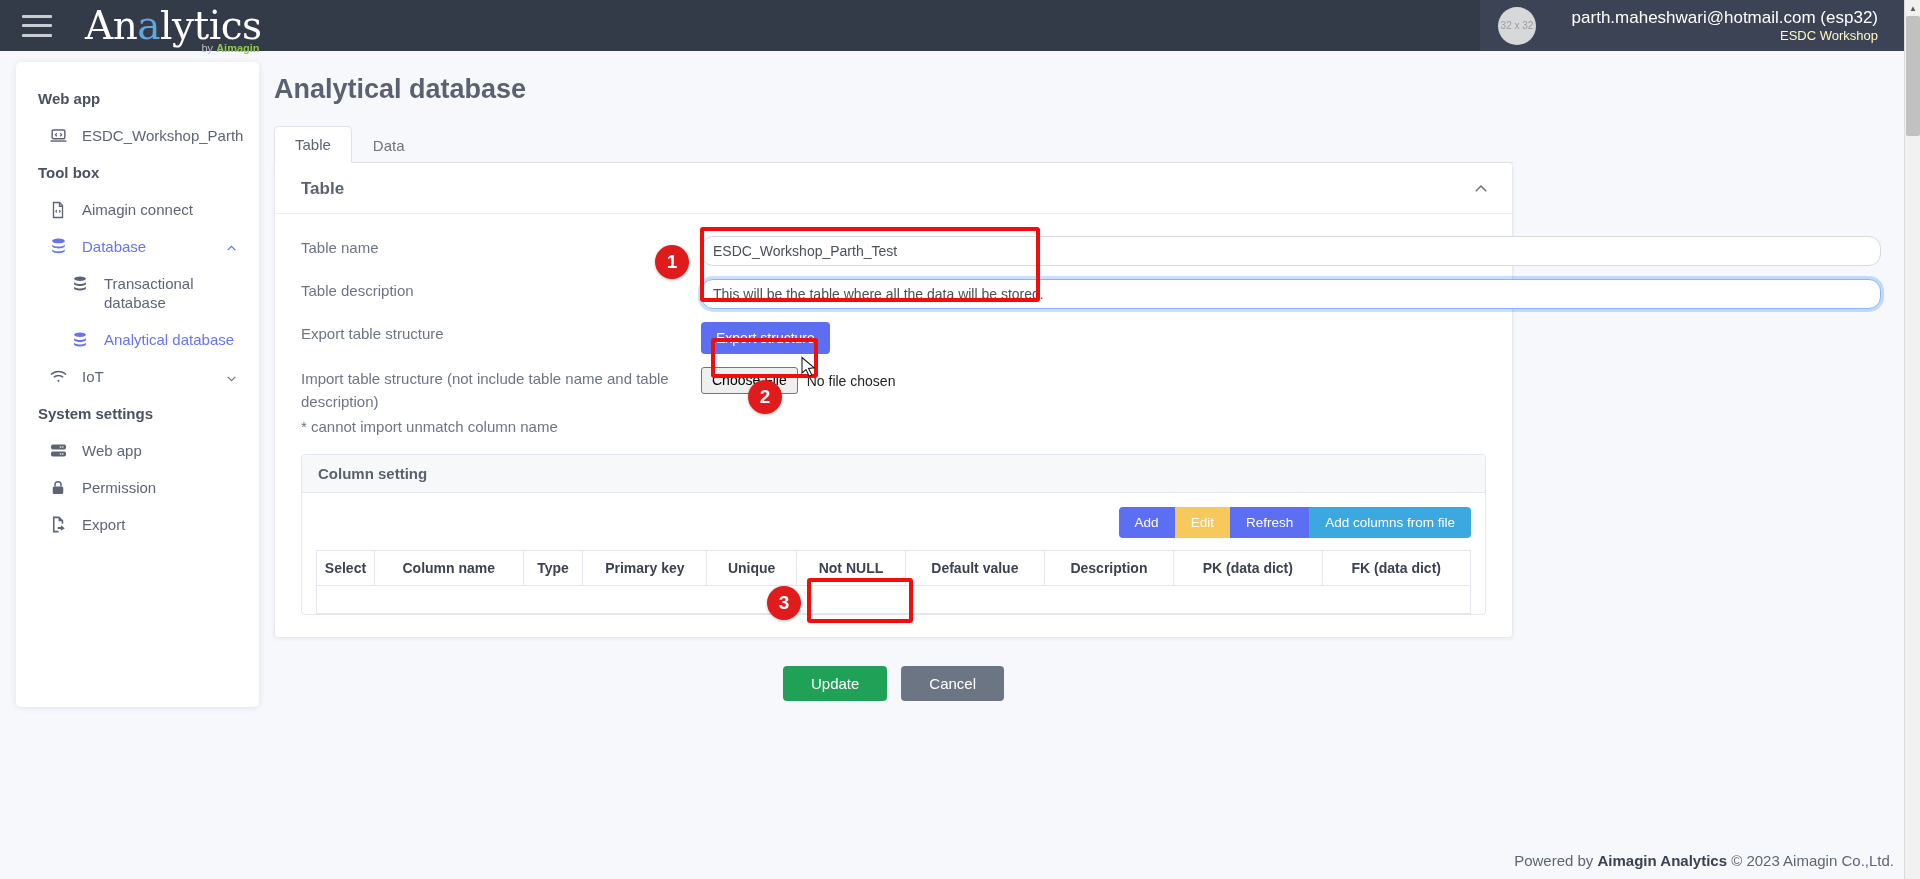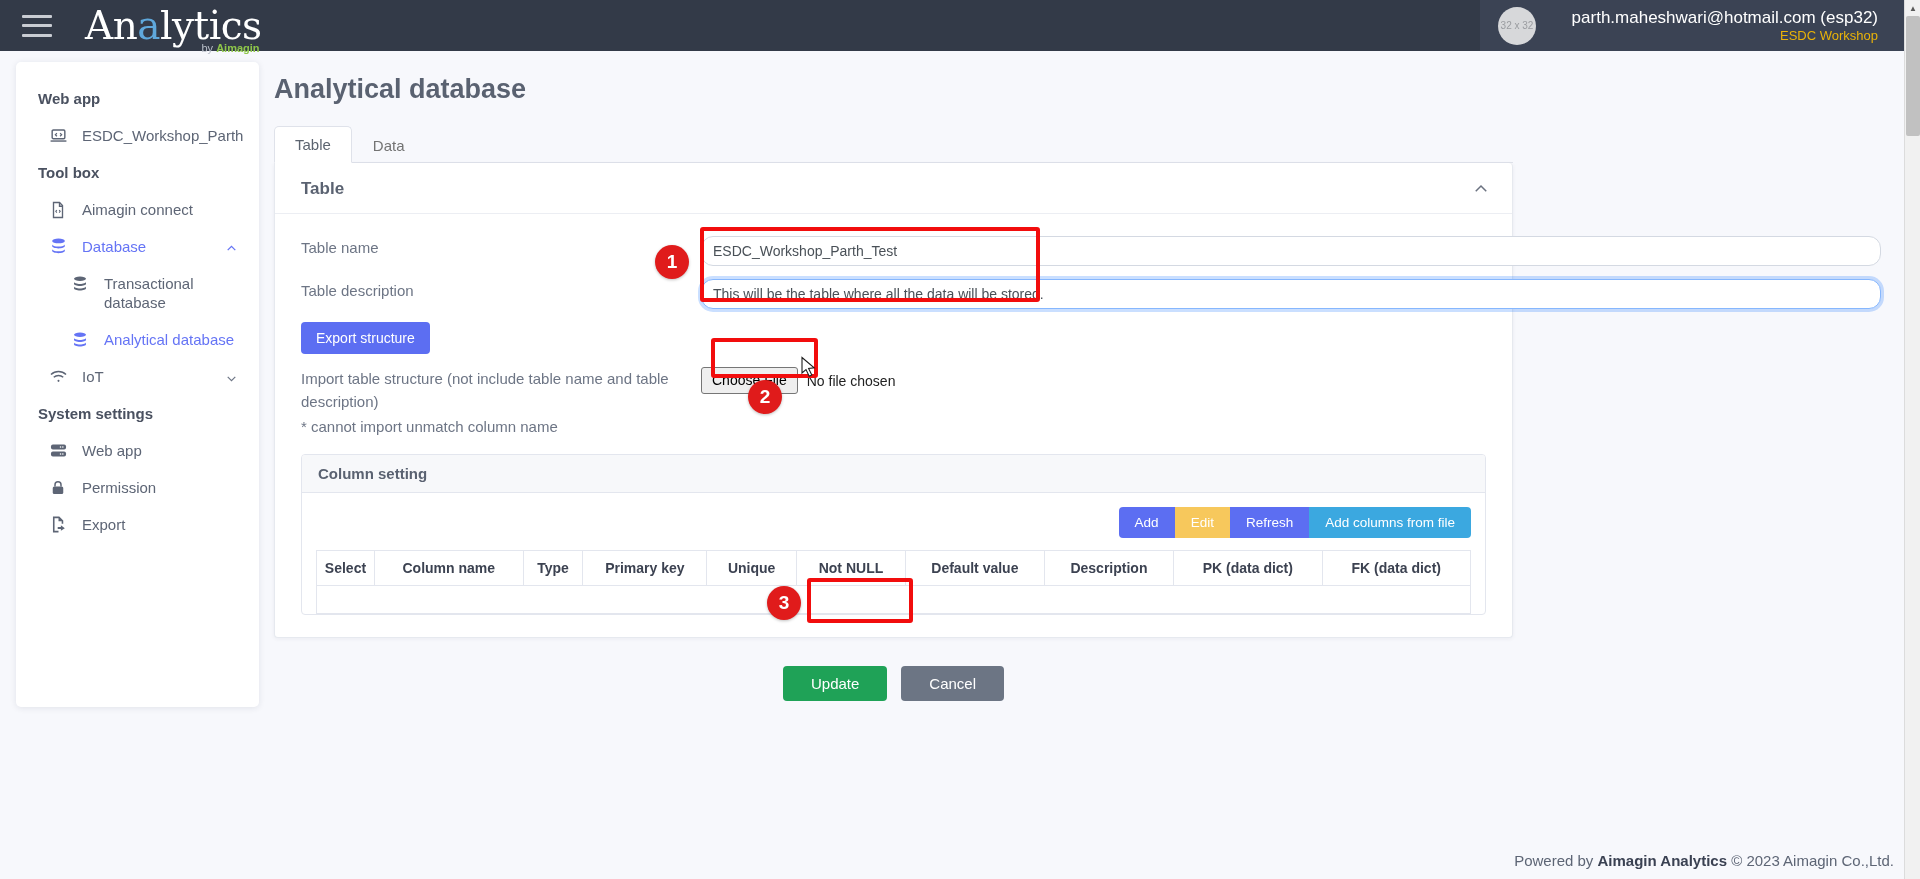--- a/index.html
+++ b/index.html
@@ -31,21 +31,21 @@
     position:absolute; right:0; top:0; height:51px; width:440px;
     background:#3b4354; display:flex; align-items:center; padding-left:18px;
   }
   .avatar{
     width:38px; height:38px; border-radius:50%; background:#d7d8da;
     display:flex; align-items:center; justify-content:center;
     font-size:10px; color:#9a9ca0; flex:0 0 auto;
   }
   .user-text{ margin-left:14px; text-align:right; flex:1; padding-right:42px; }
   .user-email{ color:#ffffff; font-size:17px; line-height:20px; }
-  .user-org{ color:#eab308; font-size:13px; line-height:16px; }
+  .user-org{ color:#fef9c3; font-size:13px; line-height:16px; }
 
   
   .pagescroll{
     position:absolute; right:0; top:0; width:16px; height:879px;
     background:#f1f1f1; border-left:1px solid #dcdcdc;
   }
   .pagescroll .up, .pagescroll .down{
     width:16px; height:16px; display:flex; align-items:center; justify-content:center;
     font-size:8px; color:#5a5a5a;
   }
@@ -349,20 +349,21 @@
       </div>
 
       <div class="row">
         <div class="lab">Table description</div>
         <div class="ctl">
           <input class="inp focused" value="This will be the table where all the data will be stored." style="">
         </div>
       </div>
 
       <div class="row" style="margin-top:4px;">
+        <div class="lab">Export table structure</div>
         <div class="ctl">
           <button class="btn btn-primary">Export structure</button>
         </div>
       </div>
 
       <div class="row" style="margin-top:8px;">
         <div class="lab">
           <div>Import table structure (not include table name and table</div>
           <div>description)</div>
           <div style="margin-top:2px">* cannot import unmatch column name</div>

